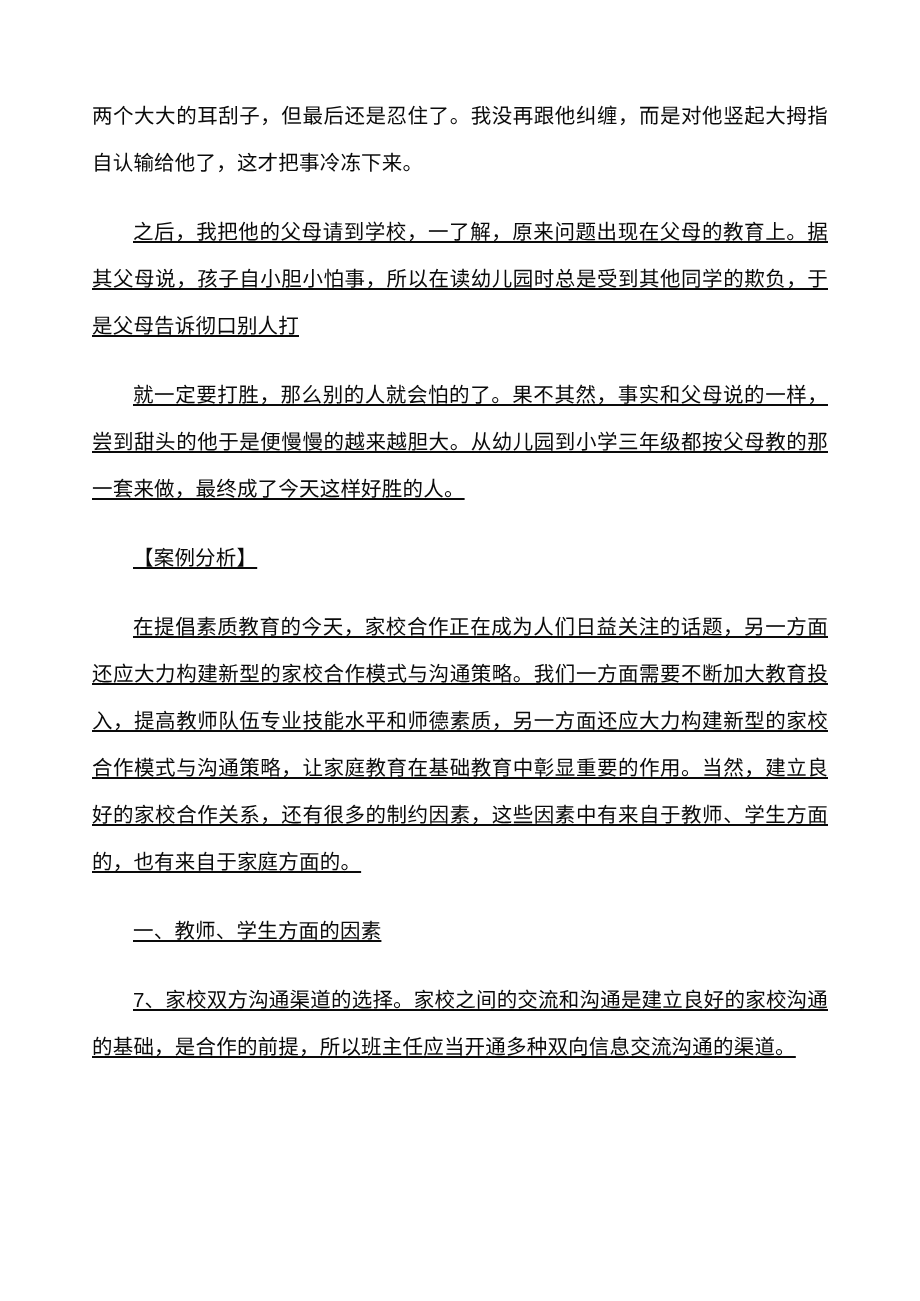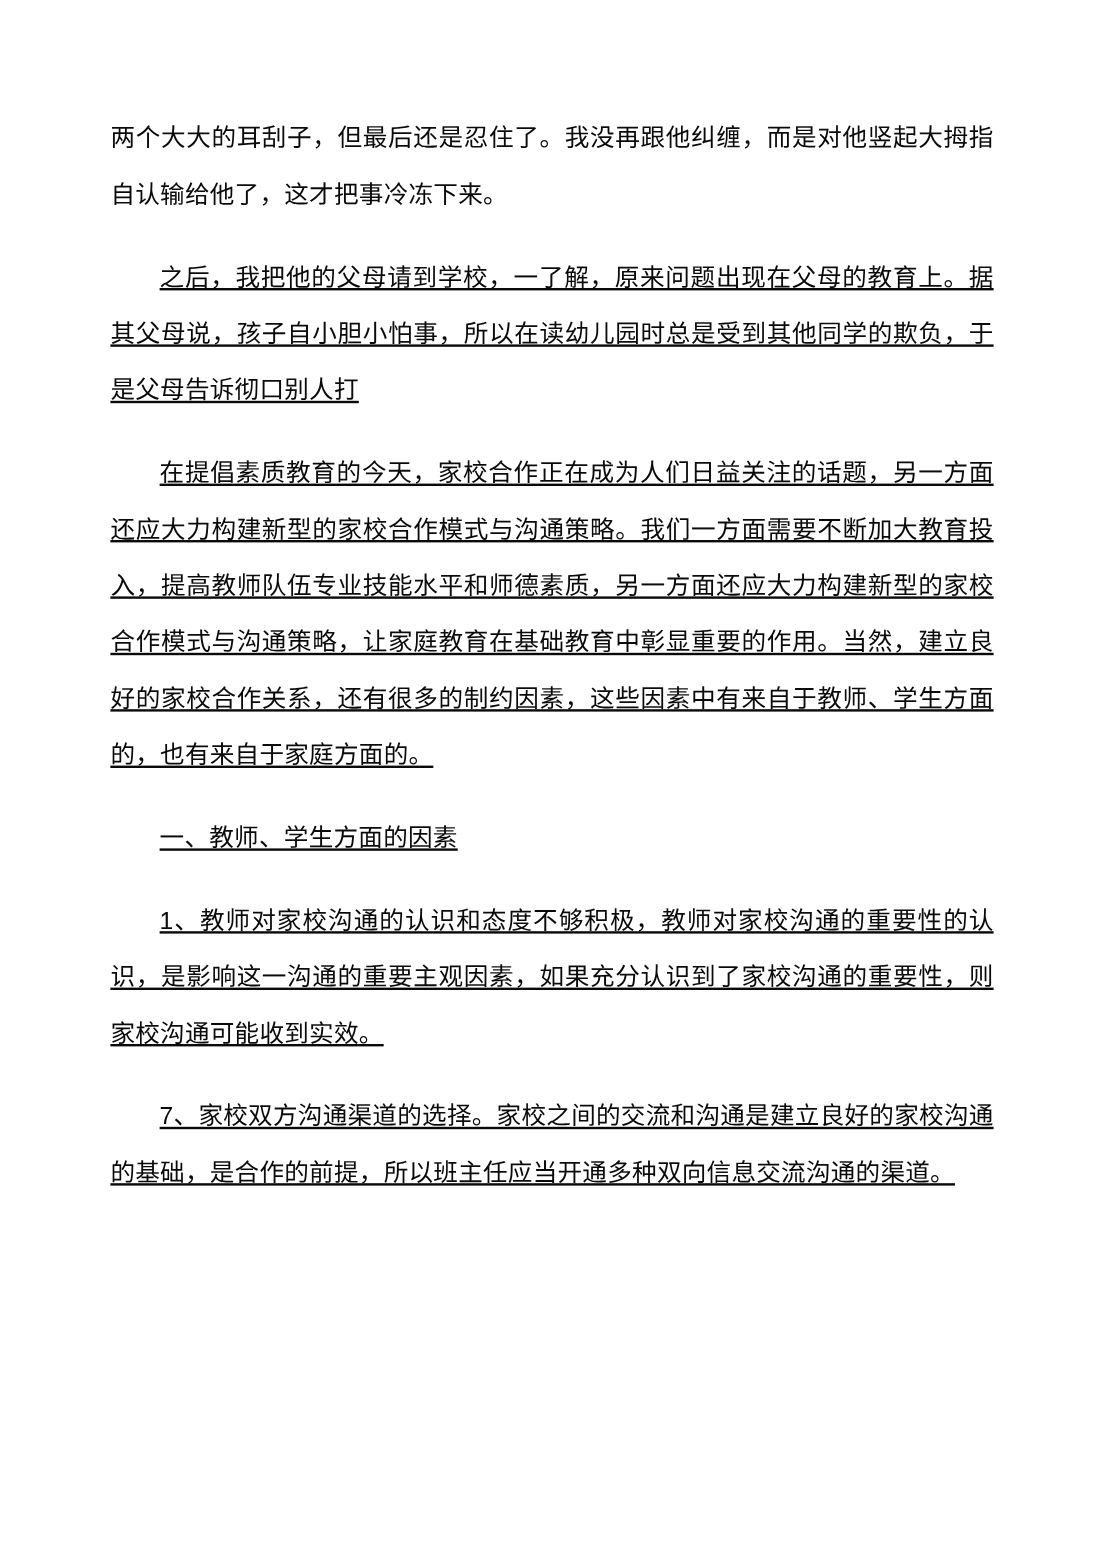--- a/index.html
+++ b/index.html
@@ -46,24 +46,25 @@
 </head>
 <body>
 
 <div class="page">
   <div class="doc-body">
 
     <p class="para">两个大大的耳刮子，但最后还是忍住了。我没再跟他纠缠，而是对他竖起大拇指自认输给他了，这才把事冷冻下来。</p>
 
     <p class="para indent spaced">之后，我把他的父母请到学校，一了解，原来问题出现在父母的教育上。据其父母说，孩子自小胆小怕事，所以在读幼儿园时总是受到其他同学的欺负，于是父母告诉彻口别人打</p>
 
+    <p class="para indent spaced">就一定要打胜，那么别的人就会怕的了。果不其然，事实和父母说的一样，尝到甜头的他于是便慢慢的越来越胆大。从幼儿园到小学三年级都按父母教的那一套来做，最终成了今天这样好胜的人。</p>
 
+    <p class="para indent spaced">【案例分析】</p>
 
     <p class="para indent spaced">在提倡素质教育的今天，家校合作正在成为人们日益关注的话题，另一方面还应大力构建新型的家校合作模式与沟通策略。我们一方面需要不断加大教育投入，提高教师队伍专业技能水平和师德素质，另一方面还应大力构建新型的家校合作模式与沟通策略，让家庭教育在基础教育中彰显重要的作用。当然，建立良好的家校合作关系，还有很多的制约因素，这些因素中有来自于教师、学生方面的，也有来自于家庭方面的。</p>
 
     <p class="para indent spaced">一、教师、学生方面的因素</p>
 
-    <p class="para indent spaced">1、教师对家校沟通的认识和态度不够积极，教师对家校沟通的重要性的认识，是影响这一沟通的重要主观因素，如果充分认识到了家校沟通的重要性，则家校沟通可能收到实效。</p>
 
     <p class="para indent spaced">7、家校双方沟通渠道的选择。家校之间的交流和沟通是建立良好的家校沟通的基础，是合作的前提，所以班主任应当开通多种双向信息交流沟通的渠道。</p>
 
   </div>
 </div>
 
 </body></html>

